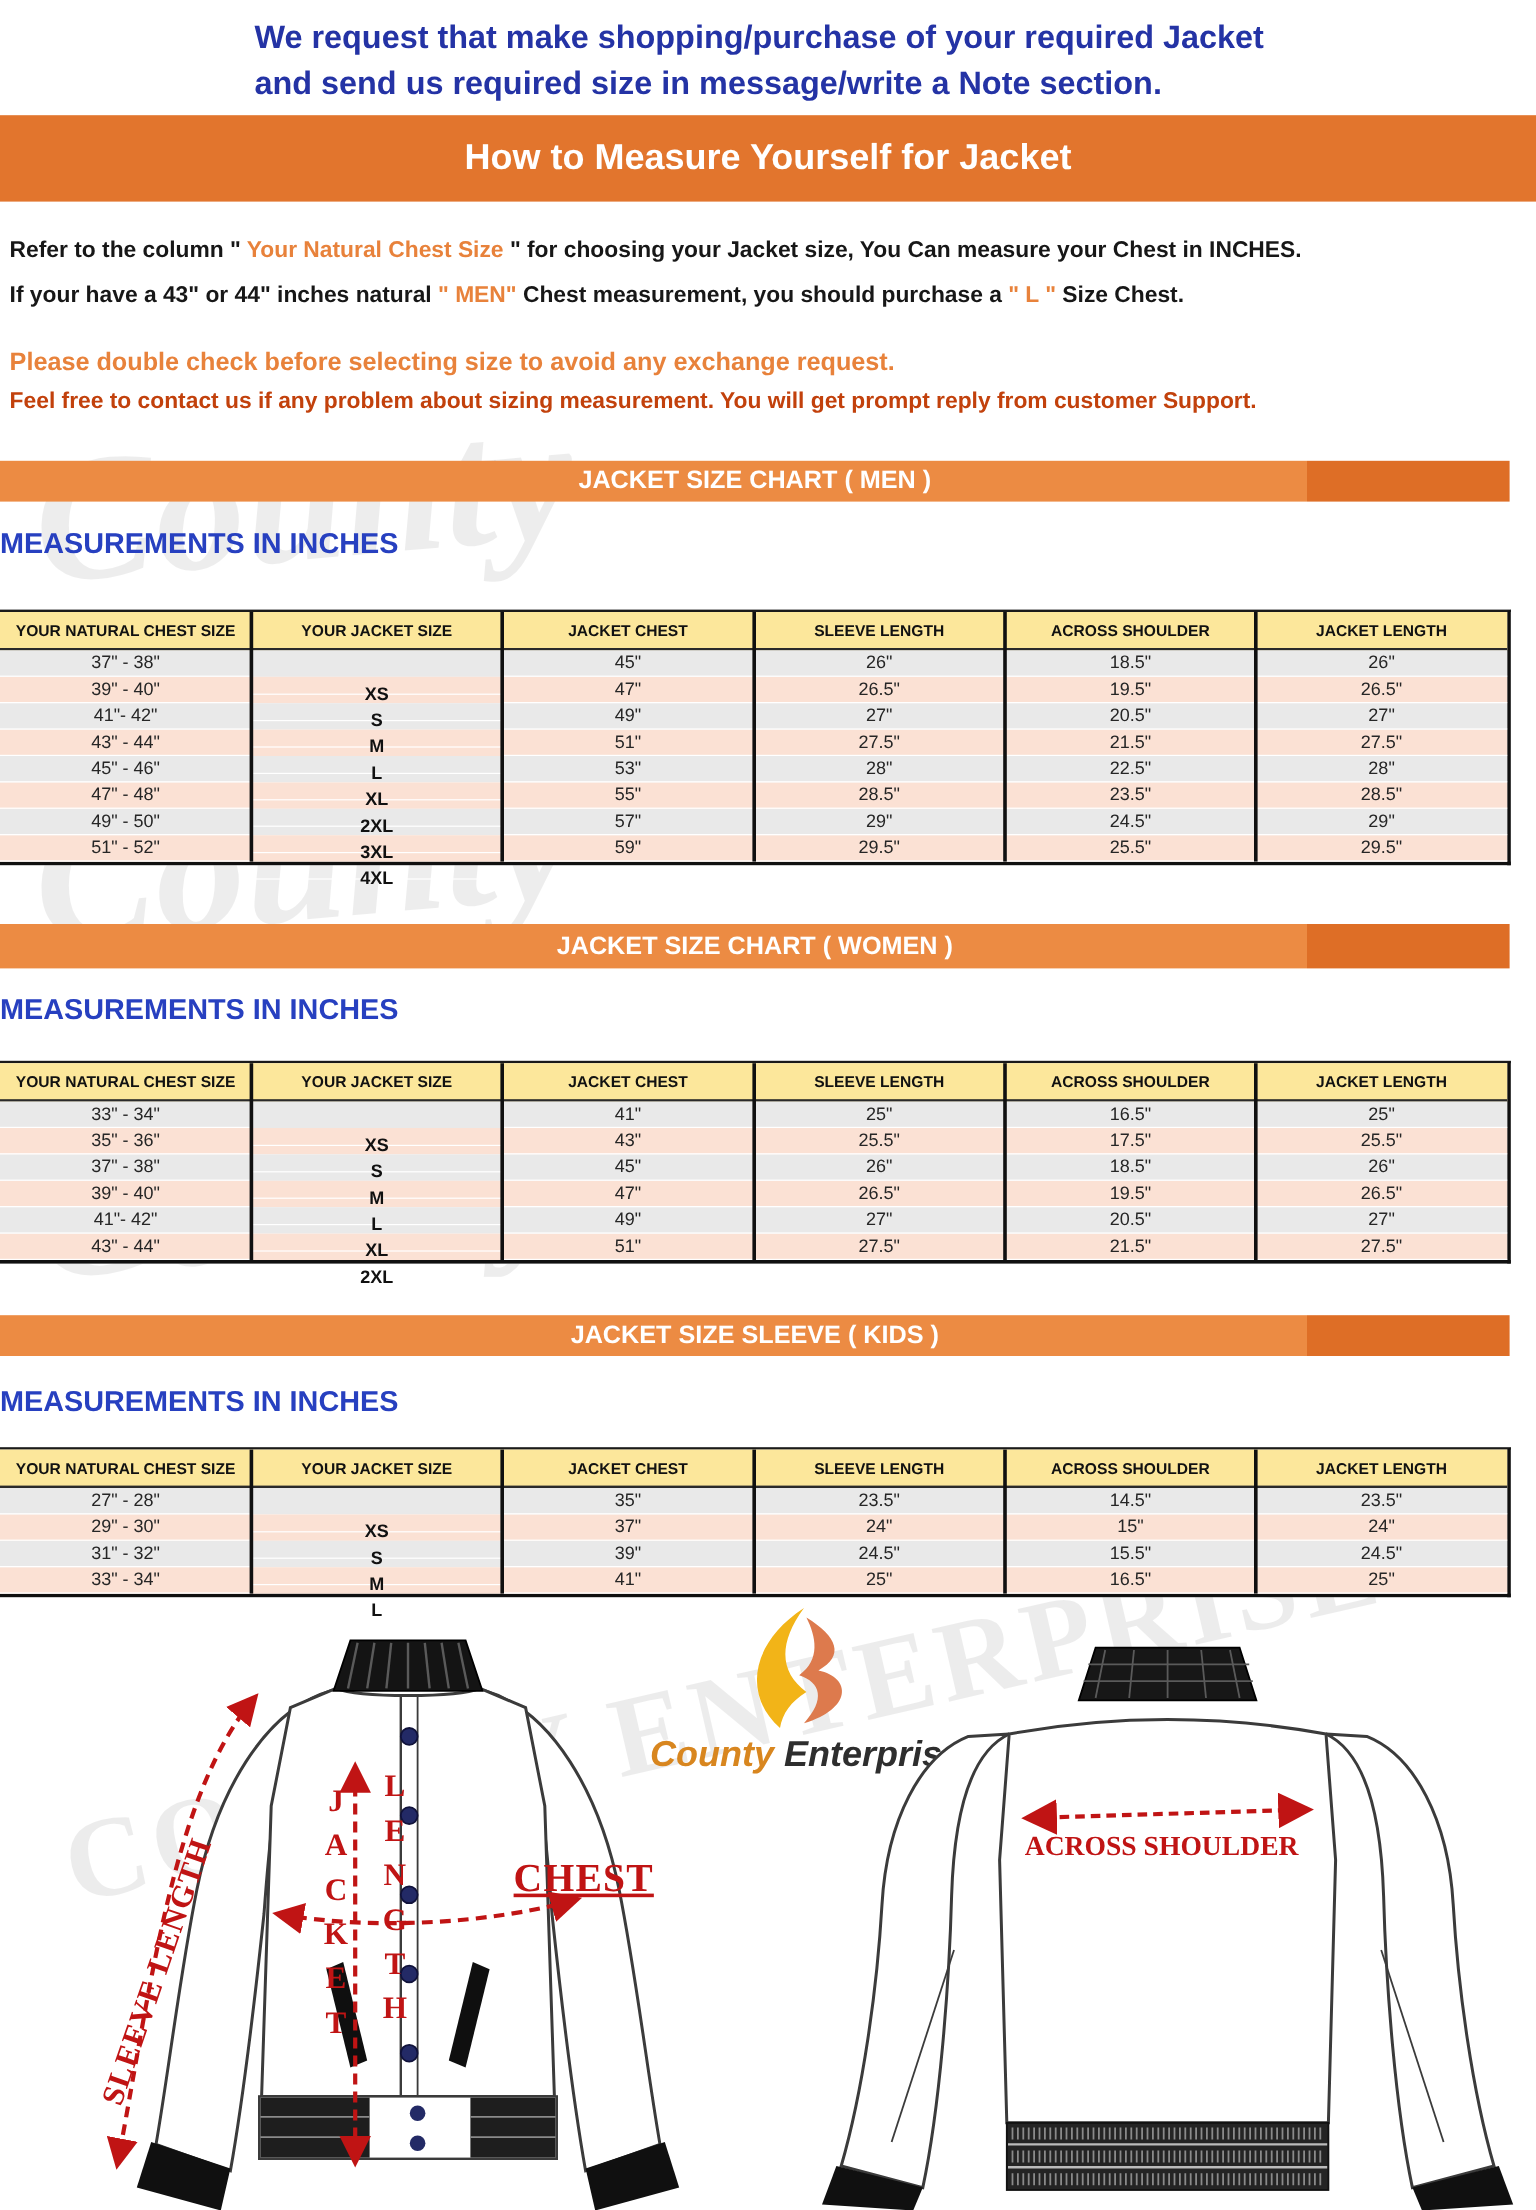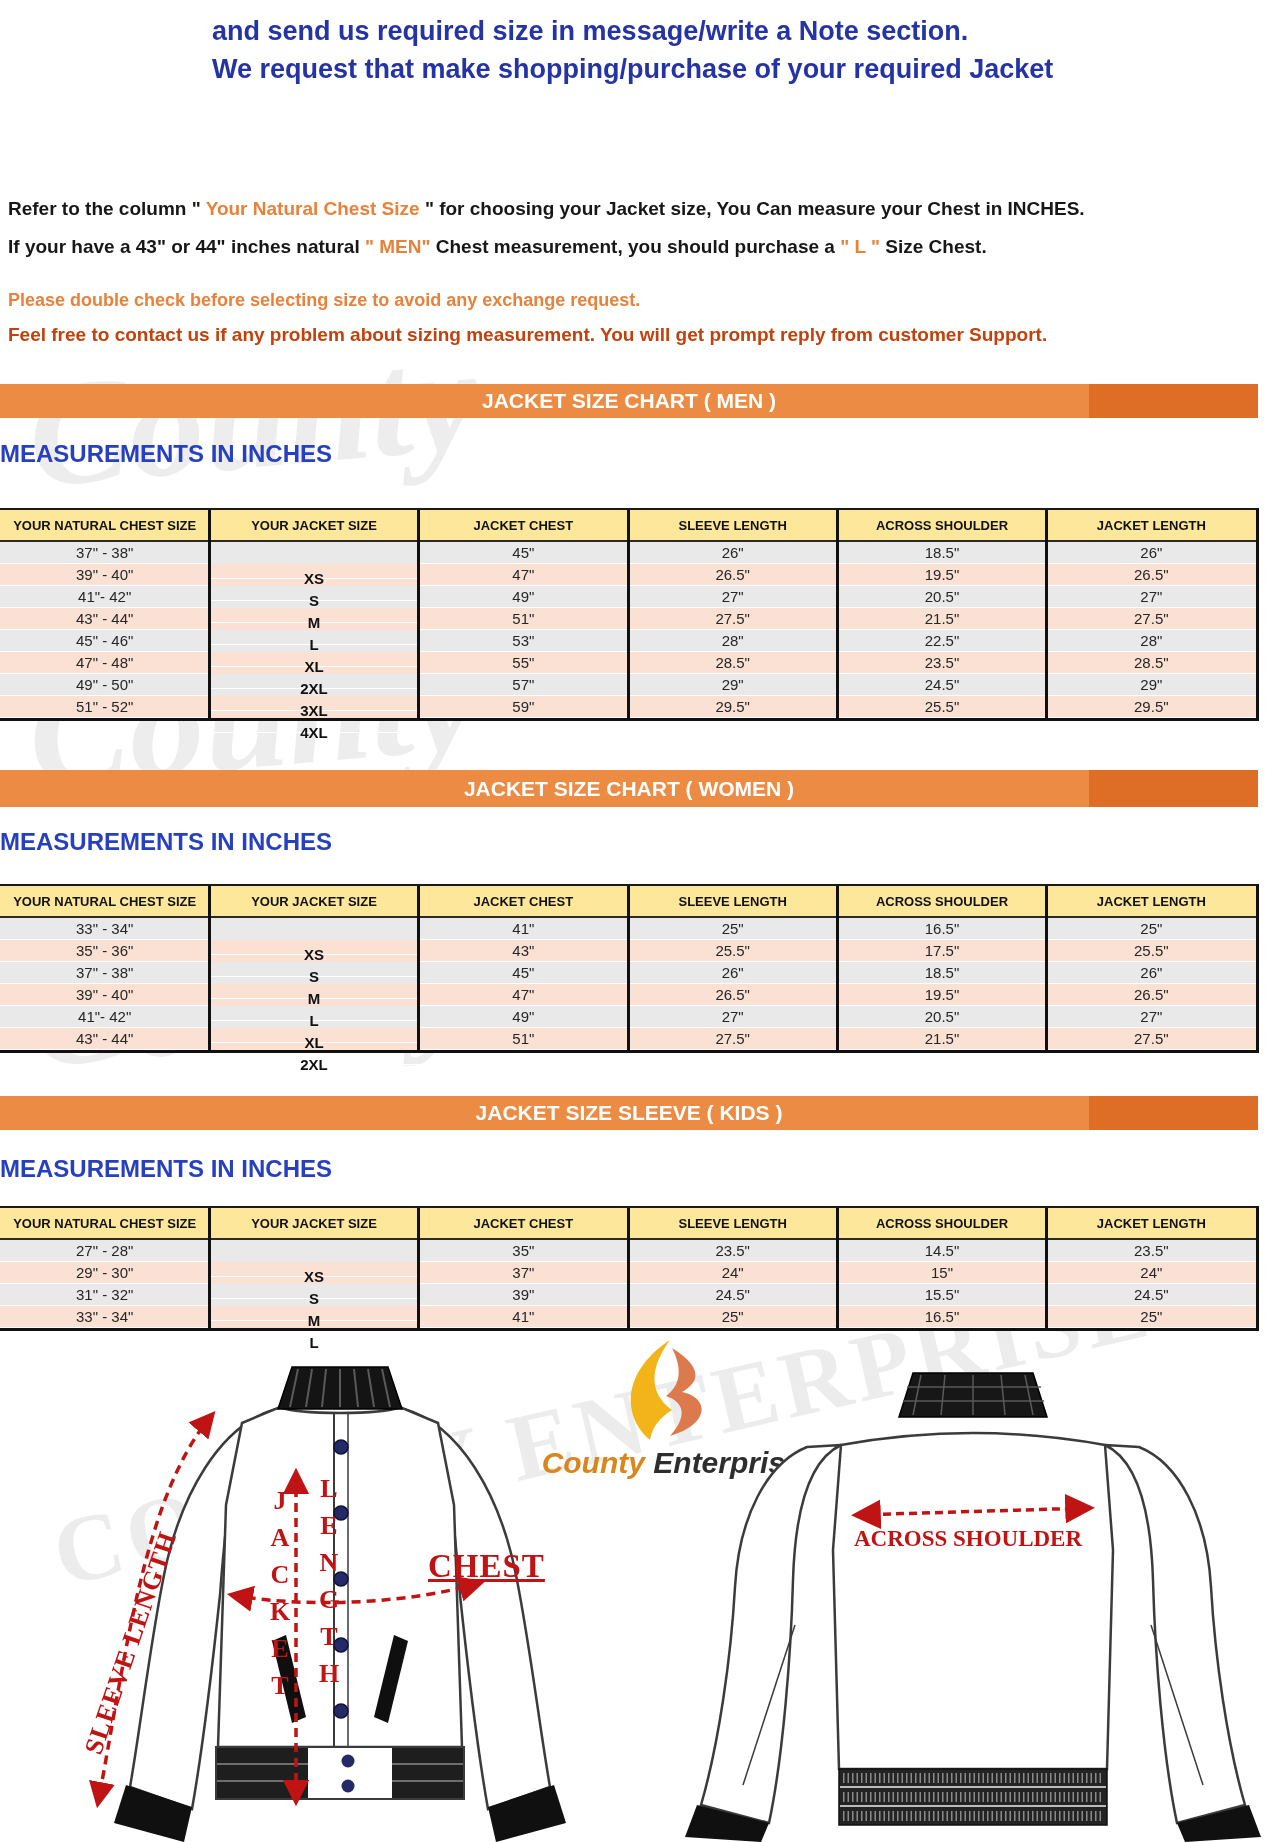--- a/index.html
+++ b/index.html
@@ -7,21 +7,21 @@
           font-family:"Liberation Sans",sans-serif;}
   
   .intro{position:absolute;left:212px;top:12px;font-size:27px;font-weight:bold;
          color:#2433A5;line-height:38px;white-space:nowrap;}
   .main-banner{position:absolute;left:0;top:96px;width:1280px;height:72px;background:#E2752D;
          display:flex;align-items:center;justify-content:center;color:#ffffff;
          font-size:30px;font-weight:bold;}
   .para{position:absolute;left:8px;top:190px;font-size:19px;font-weight:bold;color:#171717;
         line-height:38px;white-space:nowrap;}
   .hl{color:#E8823B;}
-  .notice-orange{position:absolute;left:8px;top:290px;font-size:18px;font-weight:bold;color:#E8823B;white-space:nowrap;}
+  .notice-orange{position:absolute;left:8px;top:290px;font-size:21px;font-weight:bold;color:#E8823B;white-space:nowrap;}
   .notice-black{position:absolute;left:8px;top:324px;font-size:19px;font-weight:bold;color:#c2410c;white-space:nowrap;}
   
   .section-banner{position:absolute;left:0;width:1258px;height:34px;
         background:linear-gradient(90deg,#EC8B43 0%,#EC8B43 86.6%,#DE6E26 86.6%,#DE6E26 100%);
         display:flex;align-items:center;justify-content:center;color:#ffffff;
         font-size:21px;font-weight:bold;}
   .meas{position:absolute;left:0;width:1258px;text-align:left;color:#2740C0;
         font-weight:bold;font-size:24px;}
   
   .size-table{position:absolute;left:0;width:1256px;border-top:2px solid #1a1a1a;
@@ -64,24 +64,27 @@
 <body>
 
 <div id="canvas">
 
   <div class="wm-script" style="top:330px;">County</div>
   <div class="wm-script" style="top:630px;">County</div>
   <div class="wm-script" style="top:910px;">County</div>
   <div class="wm-big">COUNTY ENTERPRISES</div>
 
   <div class="intro">
+    <div>We request that make shopping/purchase of your required Jacket</div>
     <div>and send us required size in message/write a Note section.</div>
-    <div>We request that make shopping/purchase of your required Jacket</div>
   </div>
 
+  <div class="main-banner">
+    <span>How to Measure Yourself for Jacket</span>
+  </div>
 
   <div class="para">
     <div><span>Refer to the column " </span><span class="hl">Your Natural Chest Size</span><span> " for choosing your Jacket size, You Can measure your Chest in INCHES.</span></div>
     <div><span>If your have a 43" or 44"  inches natural </span><span class="hl">" MEN"</span><span> Chest measurement, you should purchase a </span><span class="hl">" L "</span><span> Size Chest.</span></div>
   </div>
   <div class="notice-orange">Please double check before selecting size to avoid any exchange request.</div>
   <div class="notice-black">Feel free to contact us if any problem about sizing measurement. You will get prompt reply from customer Support.</div>
 
   <div class="section-banner" style="top:384px;">
       <span>JACKET SIZE CHART ( MEN )</span>

